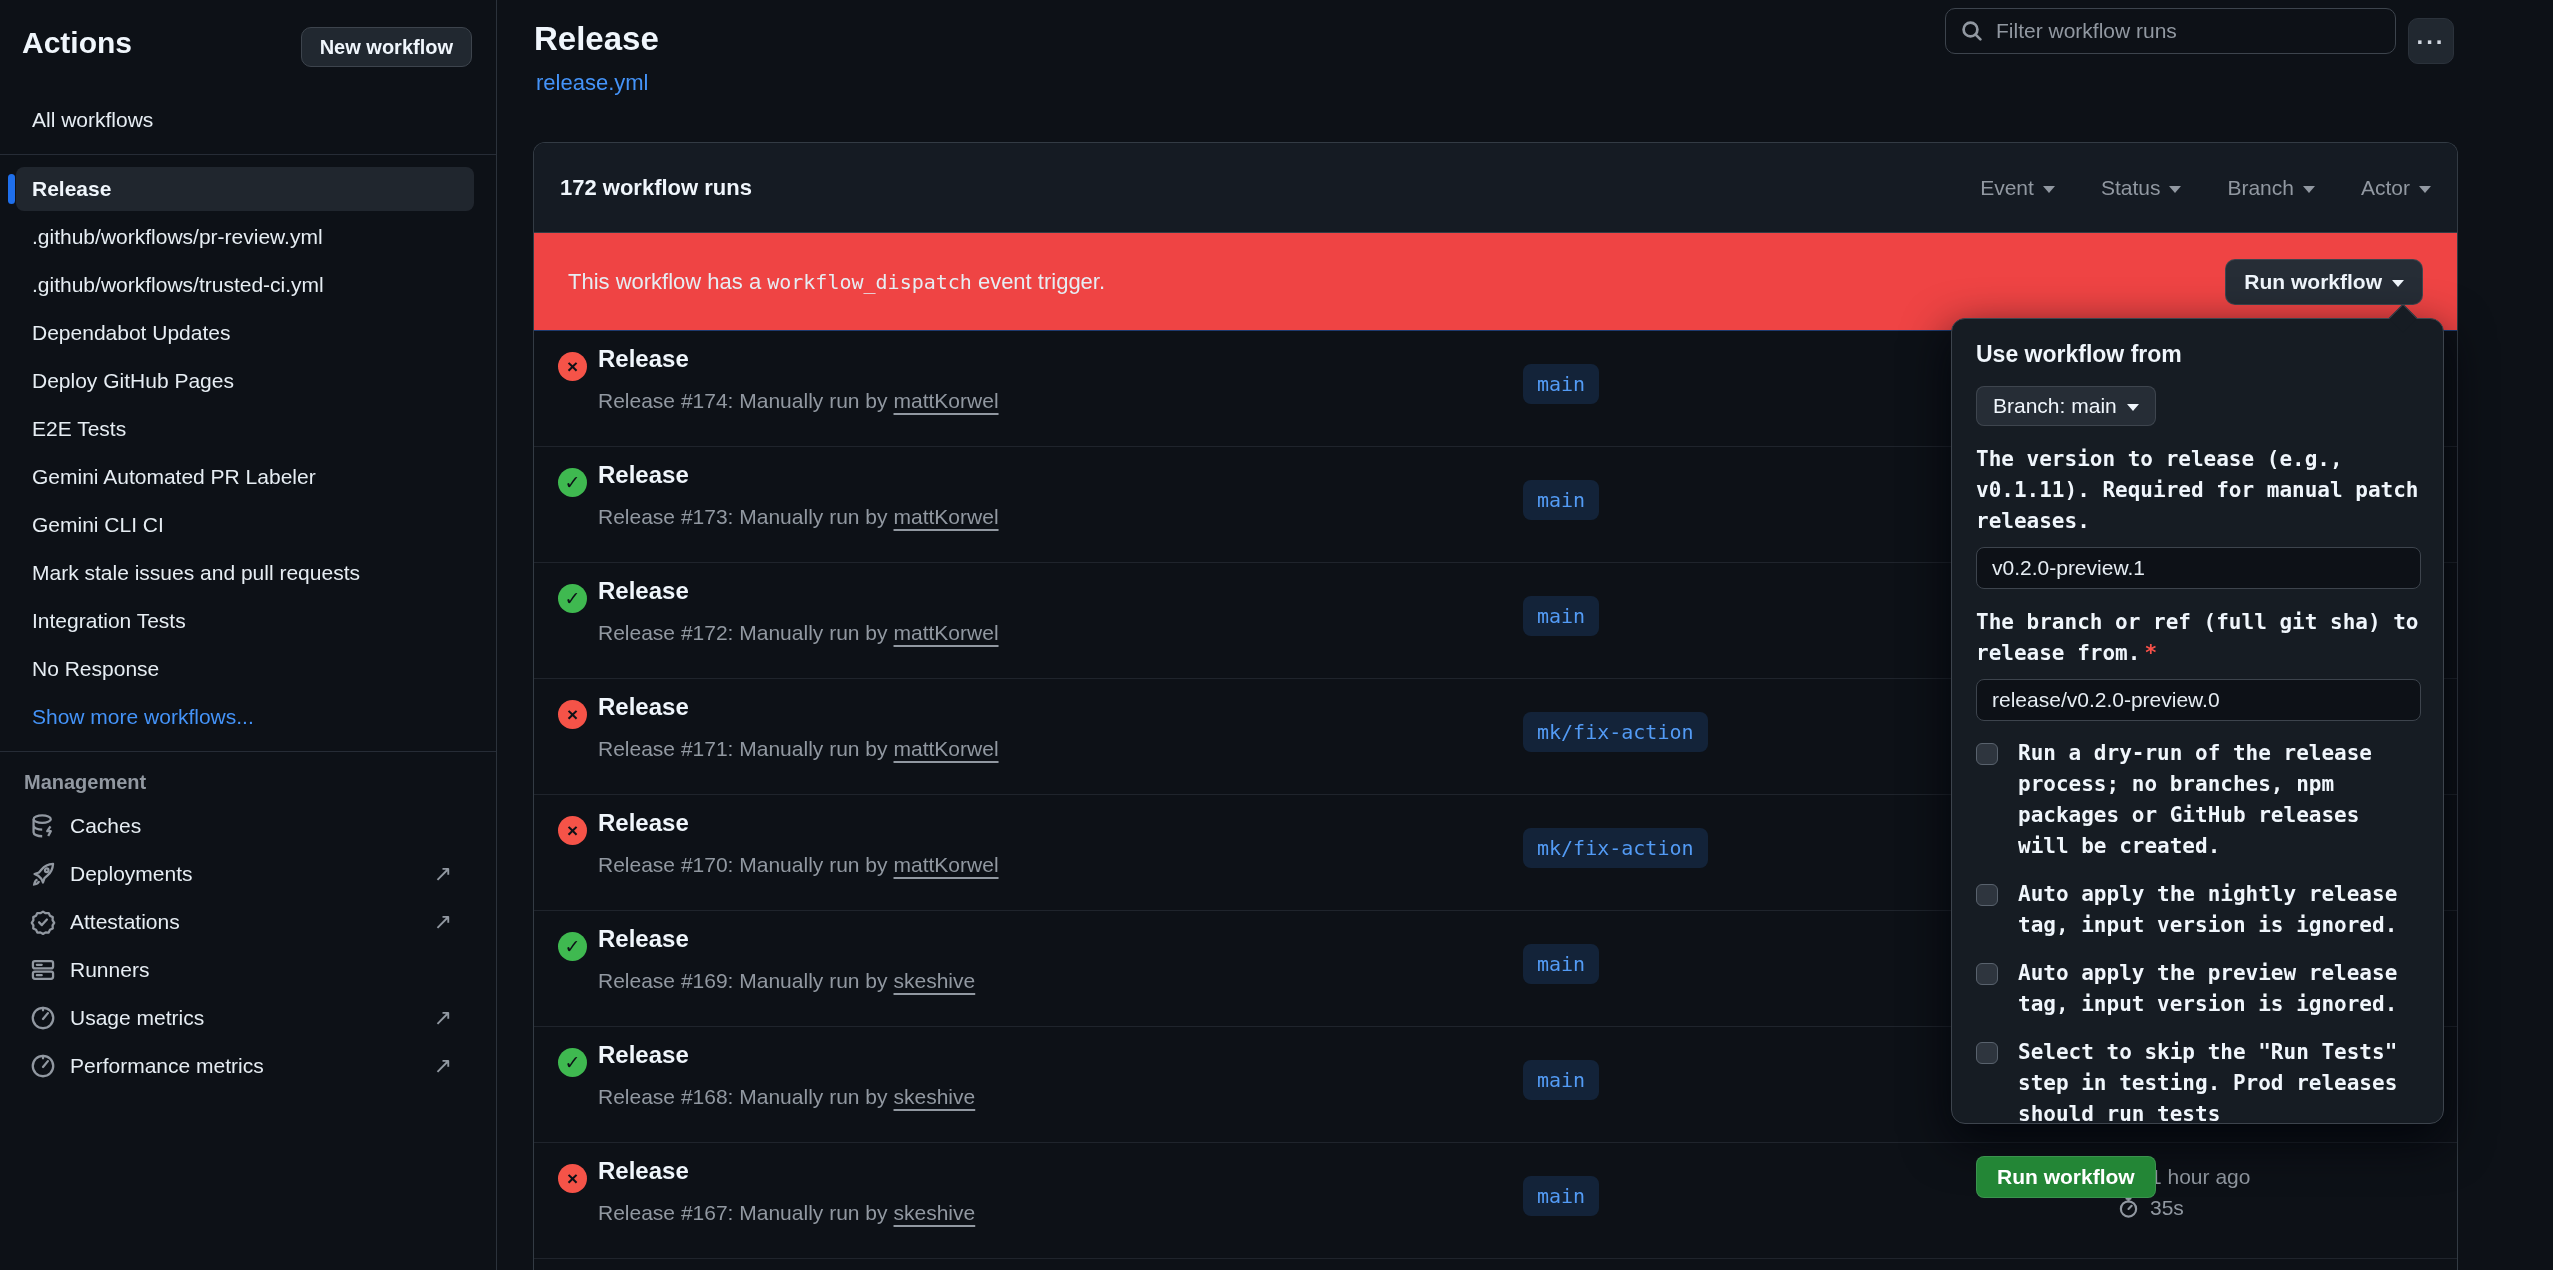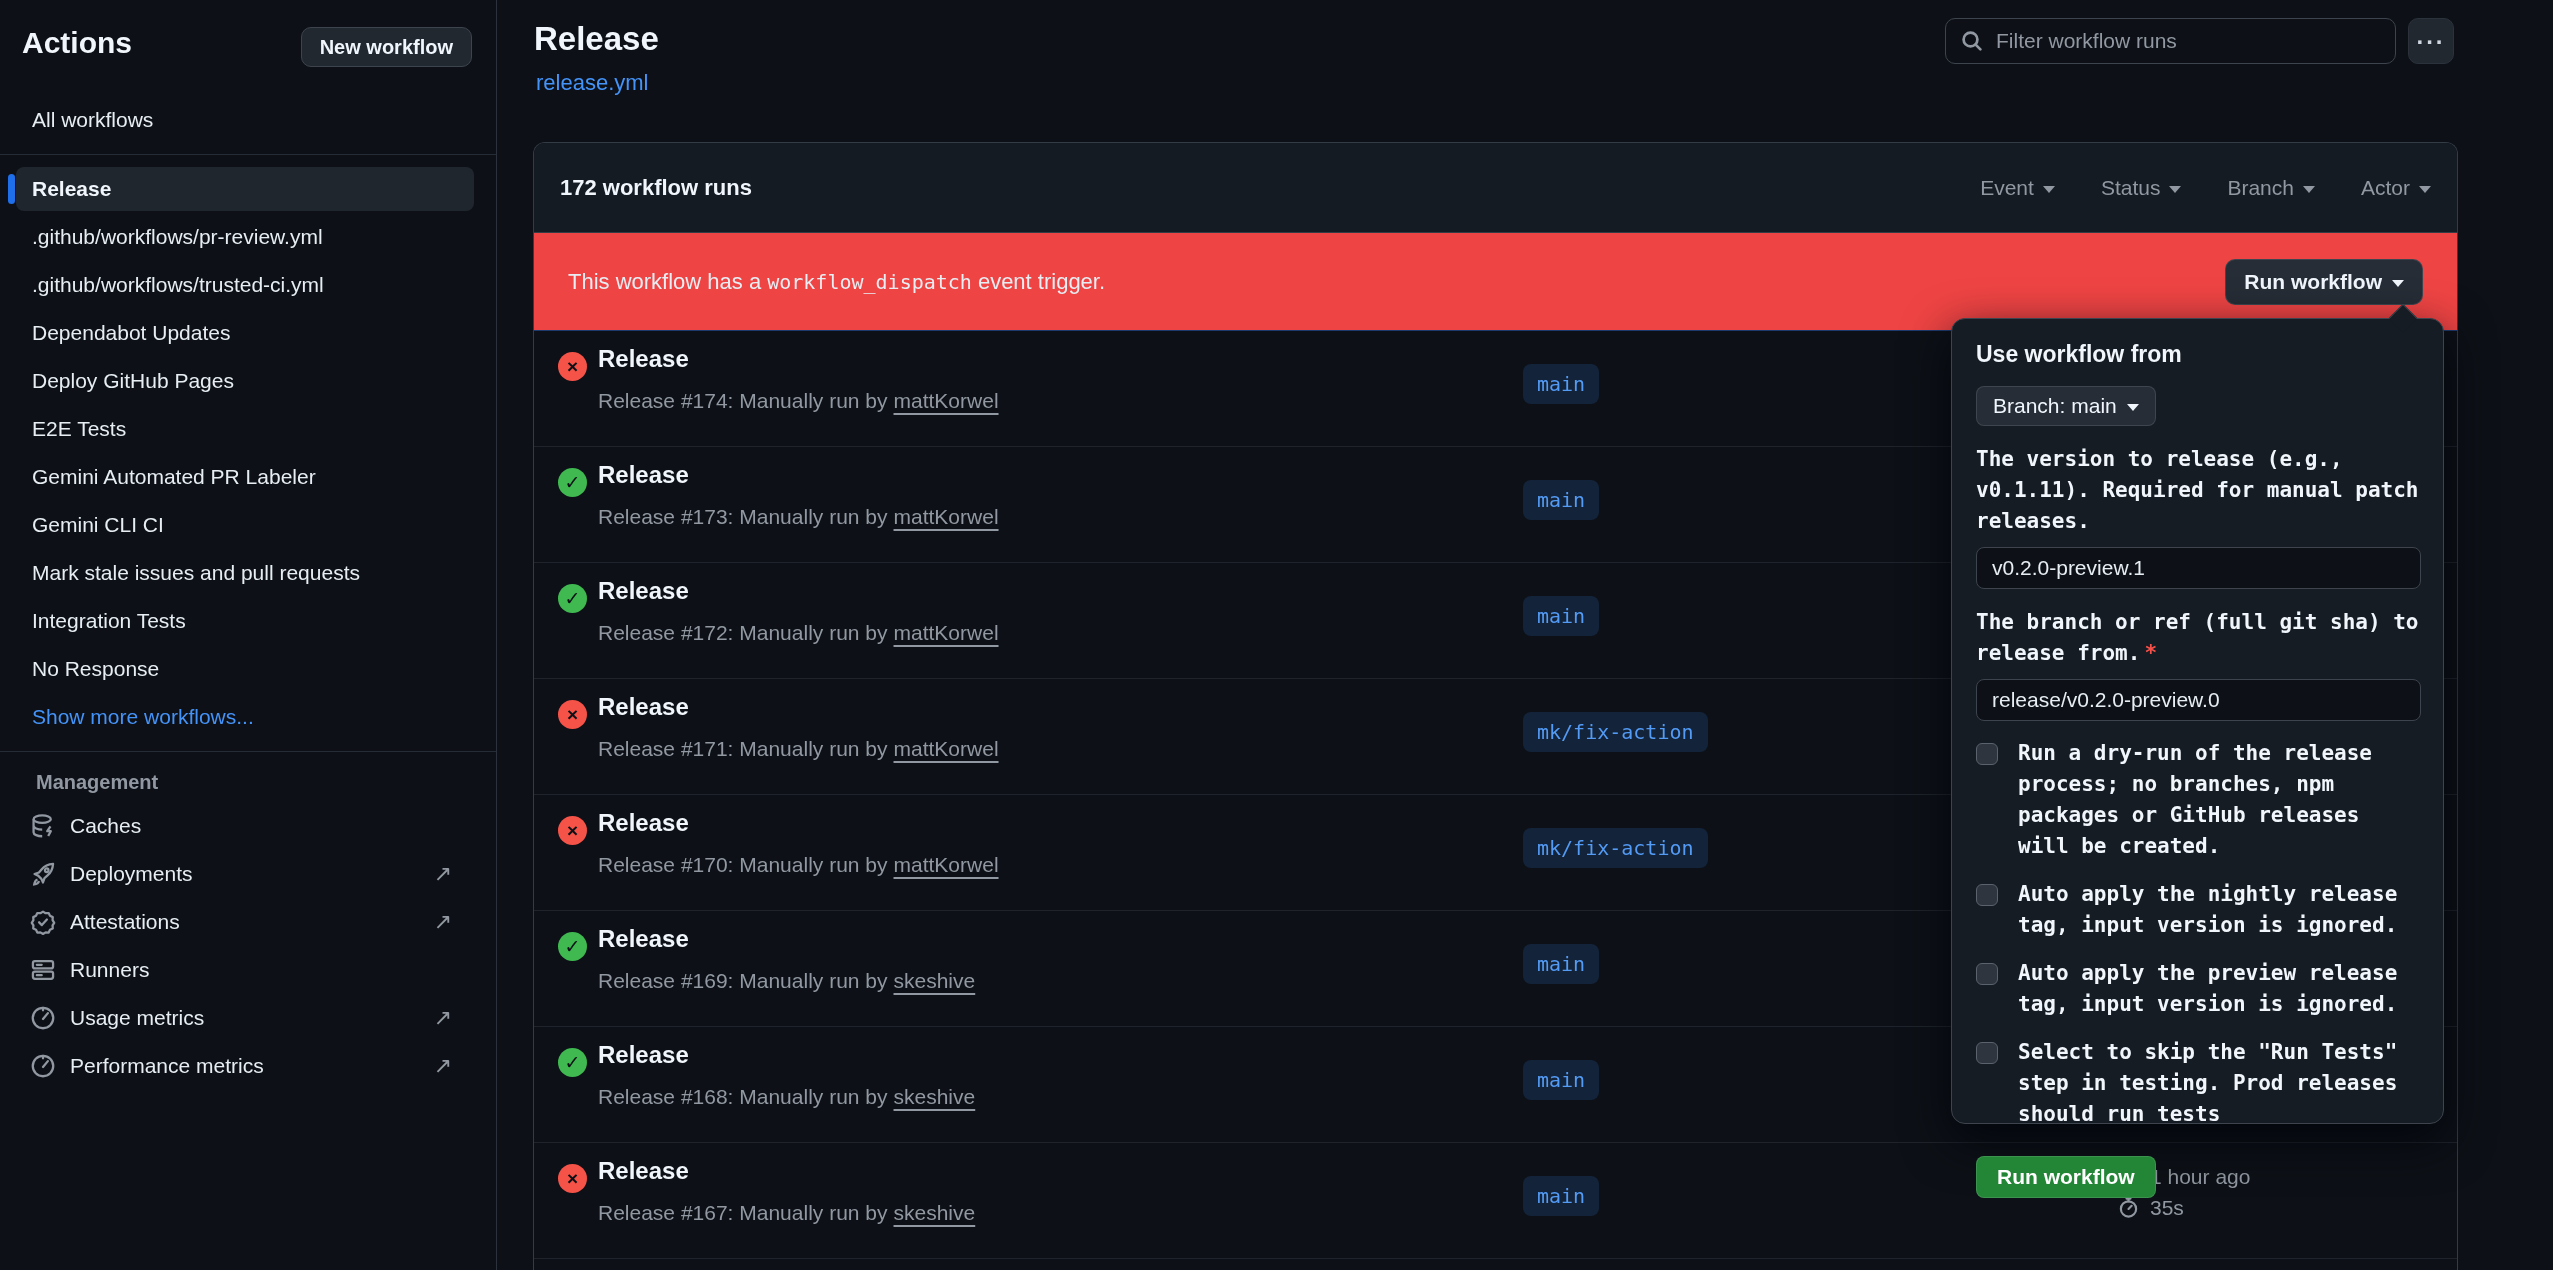--- a/index.html
+++ b/index.html
@@ -29,32 +29,32 @@
     padding-left:32px; font-size:21px; color:#e6edf3; cursor:pointer;
   }
   .side-item.link { color:#4493f8; }
   .side-divider { border-top:1px solid #262c36; margin:10px 0; }
   .side-item.selected-wrap { padding:0 22px 0 16px; }
   .selected-inner {
     position:relative; background:#20262e; border-radius:8px; width:100%; height:44px;
     display:flex; align-items:center; padding-left:16px; font-weight:700; color:#f0f6fc;
   }
   .accent-bar { position:absolute; left:8px; top:9px; width:7px; height:30px; border-radius:4px; background:#1f6feb; }
-  .mgmt-header { height:40px; display:flex; align-items:center; padding-left:36px;
+  .mgmt-header { height:40px; display:flex; align-items:center; padding-left:24px;
     color:#9198a1; font-size:20px; font-weight:700; }
   .mgmt-item { position:relative; height:48px; display:flex; align-items:center; padding-left:30px; color:#e6edf3; cursor:pointer; }
   .mgmt-item .micon { width:26px; height:26px; margin-right:14px; color:#9198a1; flex:none; display:flex; align-items:center; justify-content:center; }
   .mgmt-item .ext { position:absolute; right:44px; color:#9198a1; font-size:22px; }
   .micon svg { width:26px; height:26px; stroke:#9198a1; fill:none; stroke-width:1.4; }
 
   
   .main-title { position:absolute; left:534px; top:20px; font-size:33px; font-weight:700; color:#f0f6fc; }
   .main-file-link { position:absolute; left:536px; top:70px; font-size:22px; color:#4493f8; cursor:pointer; }
   .filter-input-wrap {
-    position:absolute; left:1945px; top:18px; width:451px; height:46px;
+    position:absolute; left:1945px; top:8px; width:451px; height:46px;
     border:1px solid #3d444d; border-radius:10px; background:#0d1117;
     display:flex; align-items:center; padding:0 14px;
   }
   .filter-input-wrap svg { width:24px; height:24px; stroke:#9198a1; fill:none; stroke-width:1.8; flex:none; }
   .filter-input {
     flex:1; margin-left:12px; background:transparent; border:none; outline:none;
     color:#e6edf3; font-size:21px; font-family:inherit;
   }
   .filter-input::placeholder { color:#9198a1; }
   .kebab-btn {

